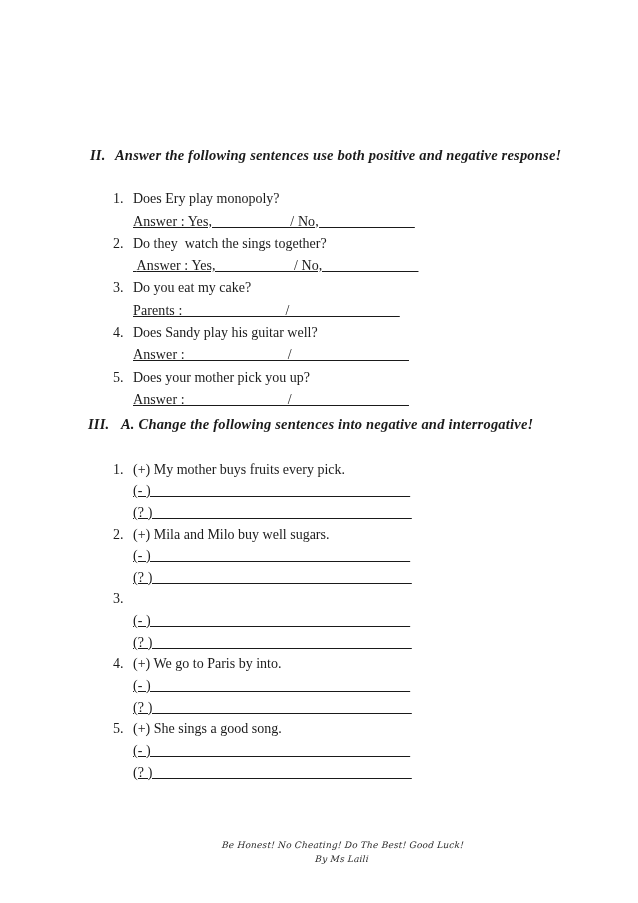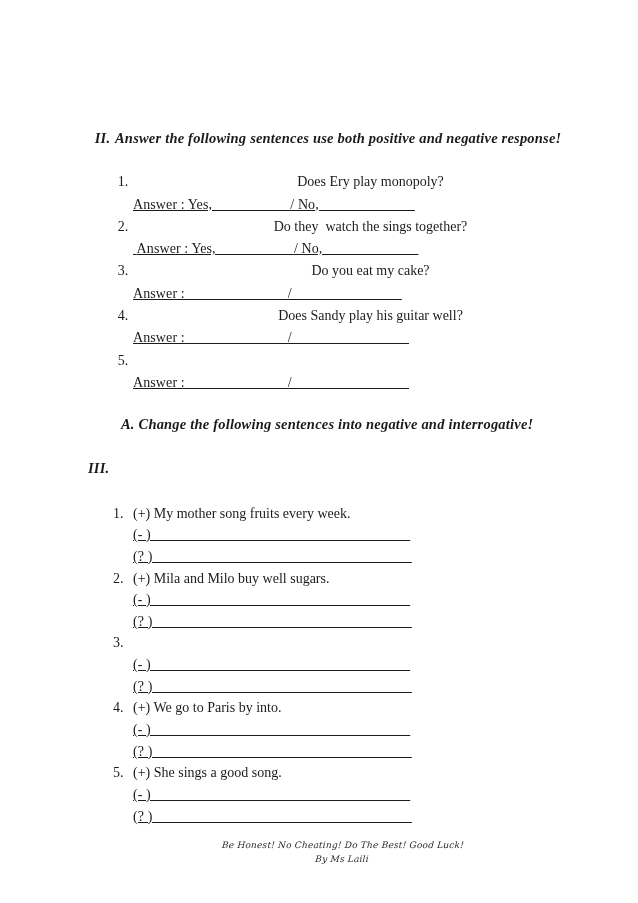--- a/index.html
+++ b/index.html
@@ -6,31 +6,31 @@
   #page{
     position:relative;
     width:638px;height:903px;
     background:#ffffff;
     color:#1b1b1b;
     font-family:"Liberation Serif","DejaVu Serif",serif;
     font-size:14px;
     overflow:hidden;
   }
   .sec{position:absolute;left:90px;right:30px;}
-  #section-2{top:130px;text-align:center;}
+  #section-2{top:147px;}
   #section-3{top:416px;}
   .sec-header{
     display:flex;
     font-weight:bold;font-style:italic;
     font-size:14.5px;line-height:17px;
     letter-spacing:.2px;
     white-space:pre-wrap;
   }
   #section-2 .sec-label{width:25px;flex:0 0 auto;}
-  #section-3 .sec-label{width:33px;flex:0 0 auto;margin-left:-2px;margin-top:44px;}
+  #section-3 .sec-label{width:33px;flex:0 0 auto;margin-left:-2px;}
   #section-2 .rows{margin-top:21px;}
   #section-3 .rows{margin-top:23px;}
   .row{display:flex;align-items:flex-end;white-space:pre-wrap;}
   #section-2 .row{height:22.3px;}
   #section-3 .row{height:21.65px;}
   .num{flex:0 0 auto;width:20px;margin-left:23px;}
   .qtext{flex:1 1 auto;}
   .blank-row{padding-left:43px;text-decoration:underline;}
   .blank-line{letter-spacing:.1px;}
   #footer{
@@ -70,51 +70,52 @@
       </div>
       <div class="row blank-row">
         <span class="blank-line"> Answer : Yes, __________ / No, _____________</span>
       </div>
 
       <div class="row">
         <span class="num">3.</span>
         <span class="qtext">Do you eat my cake?</span>
       </div>
       <div class="row blank-row">
-        <span class="blank-line">Answer :______________ / _______________</span>
+        <span class="blank-line">Parents :______________ / _______________</span>
       </div>
 
       <div class="row">
         <span class="num">4.</span>
         <span class="qtext">Does Sandy play his guitar well?</span>
       </div>
       <div class="row blank-row">
         <span class="blank-line">Answer :______________ / ________________</span>
       </div>
 
       <div class="row">
         <span class="num">5.</span>
+        <span class="qtext">Does your mother pick you up?</span>
       </div>
       <div class="row blank-row">
         <span class="blank-line">Answer :______________ / ________________</span>
       </div>
 
     </div>
   </div>
 
   <div class="sec" id="section-3">
     <div class="sec-header">
       <span class="sec-label">III.</span>
       <span class="sec-title">A. Change the following sentences into negative and interrogative!</span>
     </div>
     <div class="rows">
 
       <div class="row">
         <span class="num">1.</span>
-        <span class="qtext">(+) My mother song fruits every week.</span>
+        <span class="qtext">(+) My mother buys fruits every pick.</span>
       </div>
       <div class="row blank-row">
         <span class="blank-line">(- ) ____________________________________</span>
       </div>
       <div class="row blank-row">
         <span class="blank-line">(? ) ____________________________________</span>
       </div>
 
       <div class="row">
         <span class="num">2.</span>

